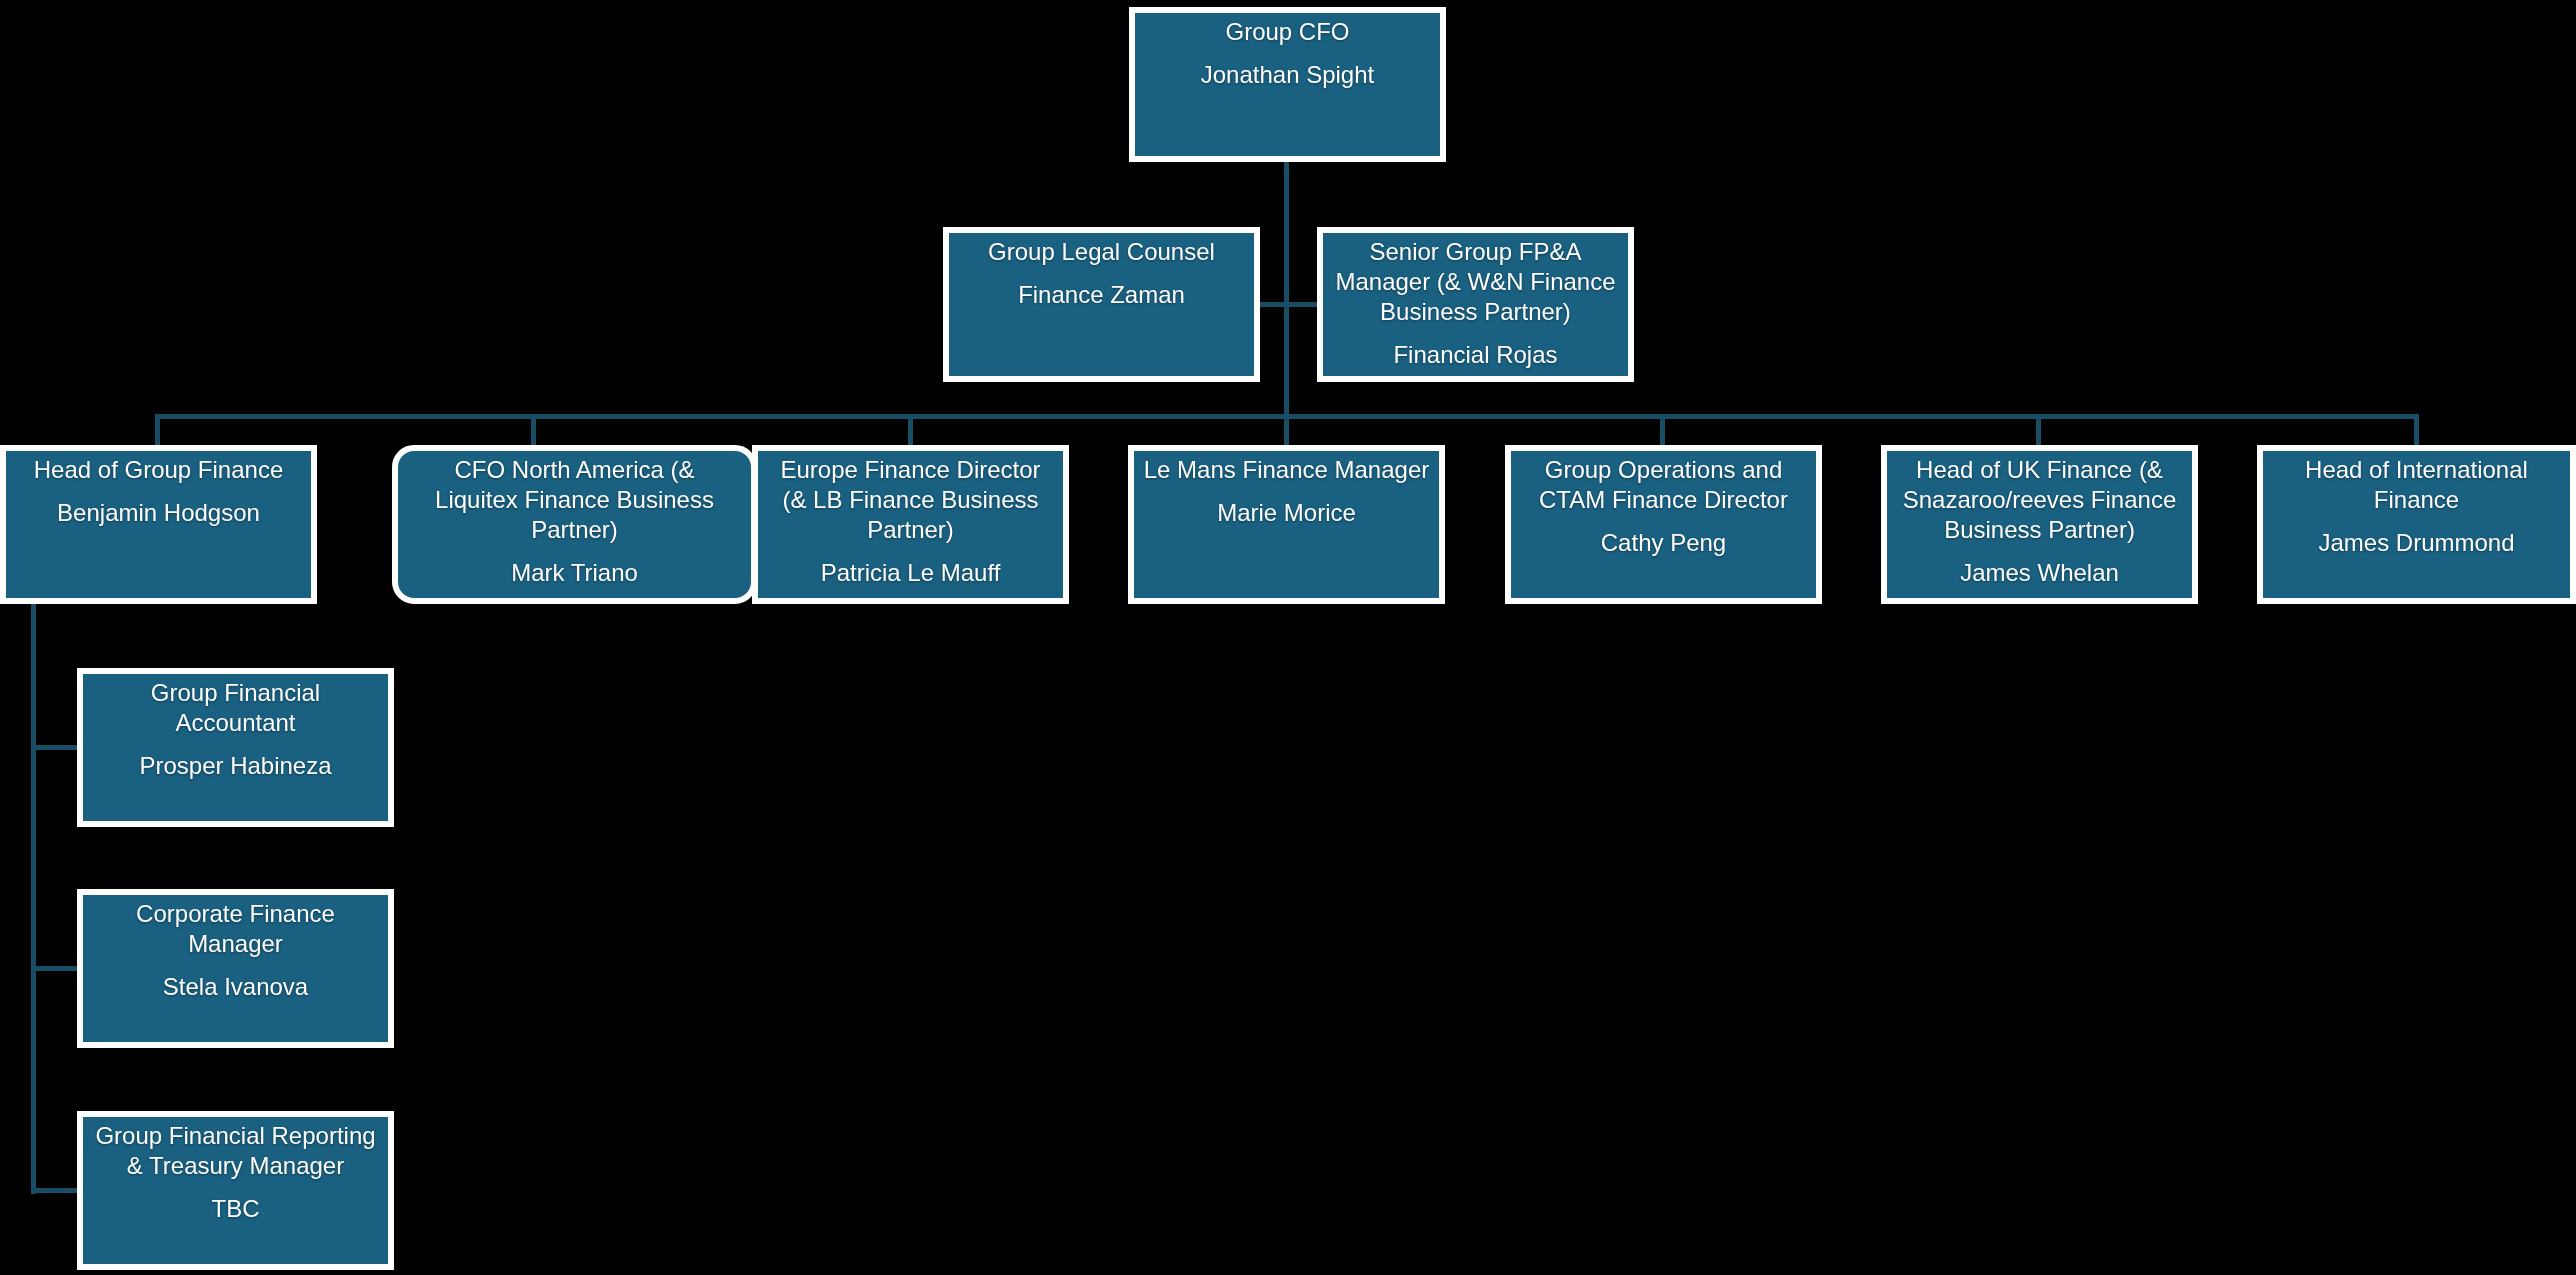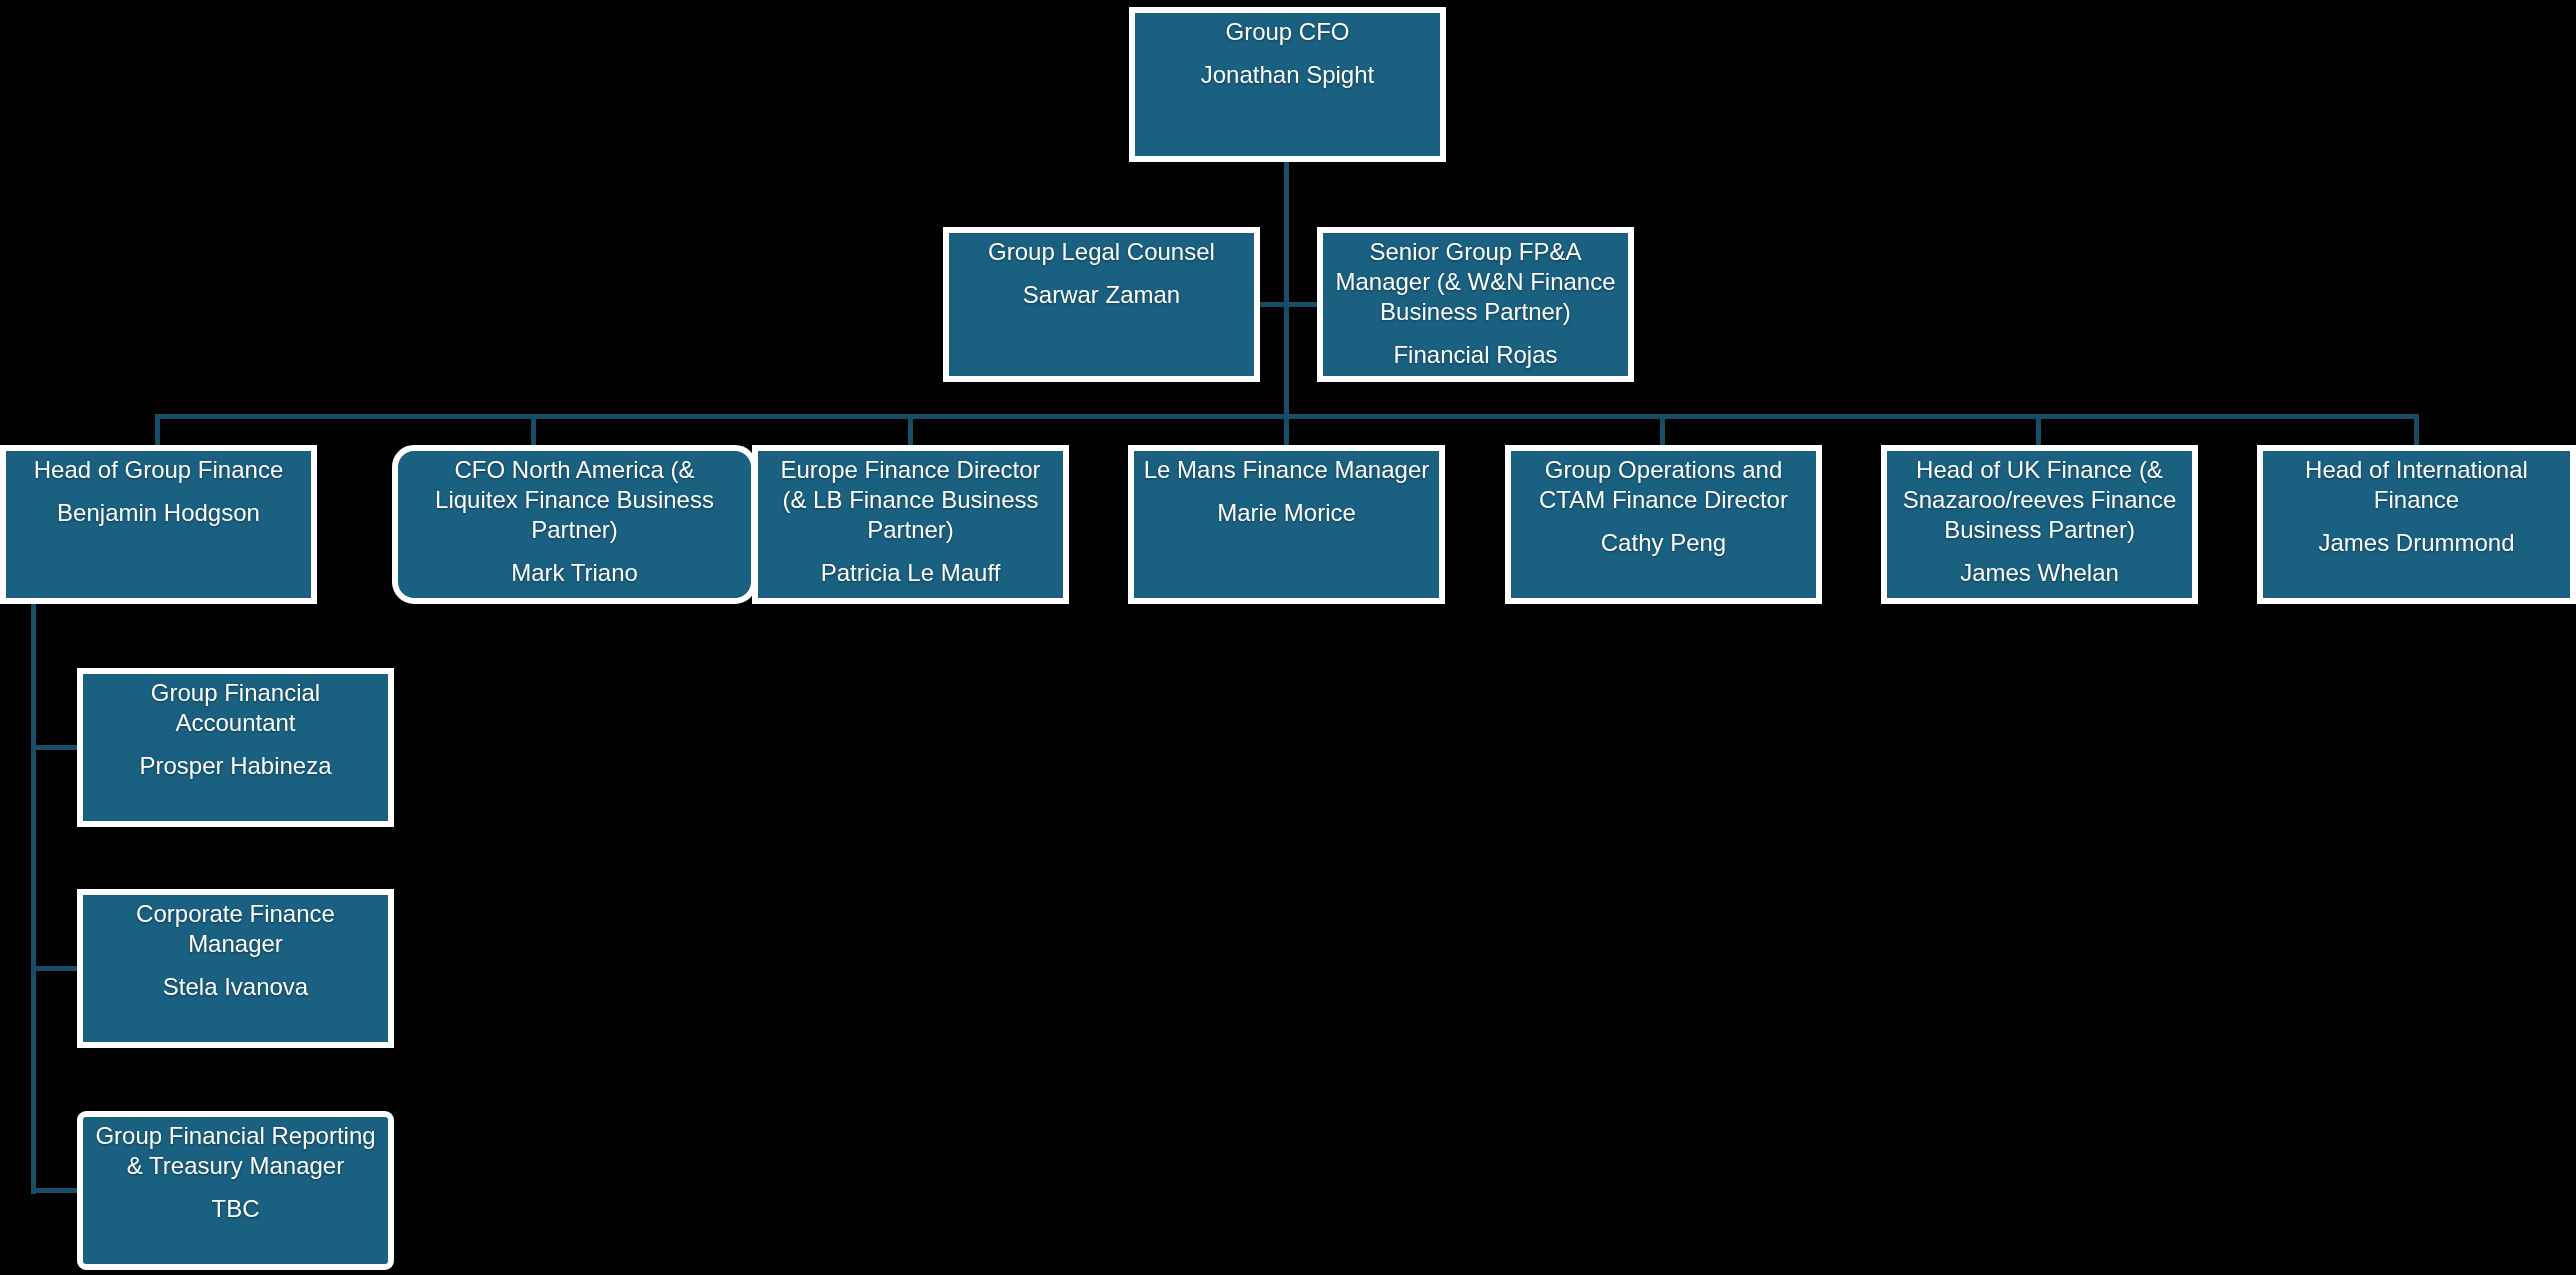--- a/index.html
+++ b/index.html
@@ -65,21 +65,21 @@
   <div class="line" style="left:31px; top:966px; width:46px; height:5.3px;"></div>
   <div class="line" style="left:31px; top:1188px; width:46px; height:5.3px;"></div>
 
   <div class="node" style="left:1129px; top:7.1px; width:317px; height:155px;">
     <div class="title">Group CFO</div>
     <div class="person">Jonathan Spight</div>
   </div>
 
   <div class="node" style="left:943px; top:227px; width:317px; height:155px;">
     <div class="title">Group Legal Counsel</div>
-    <div class="person">Sarwar Zaman</div>
+    <div class="person">Finance Zaman</div>
   </div>
   <div class="node" style="left:1317px; top:227px; width:317px; height:155px;">
     <div class="title">Senior Group FP&amp;A
 Manager (&amp; W&amp;N Finance
 Business Partner)</div>
     <div class="person">Financial Rojas</div>
   </div>
 
   <div class="node" style="left:0px; top:445px; width:317px; height:159px;">
     <div class="title">Head of Group Finance</div>
@@ -121,20 +121,20 @@
   <div class="node" style="left:77px; top:668px; width:317px; height:159px;">
     <div class="title">Group Financial
 Accountant</div>
     <div class="person">Prosper Habineza</div>
   </div>
   <div class="node" style="left:77px; top:889px; width:317px; height:159px;">
     <div class="title">Corporate Finance
 Manager</div>
     <div class="person">Stela Ivanova</div>
   </div>
-  <div class="node" style="left:77px; top:1111px; width:317px; height:159px;border-radius:9px;">
+  <div class="node" style="left:77px; top:1111px; width:317px; height:159px;">
     <div class="title">Group Financial Reporting
 &amp; Treasury Manager</div>
     <div class="person">TBC</div>
   </div>
 
 </div>
 
 
 </body></html>

